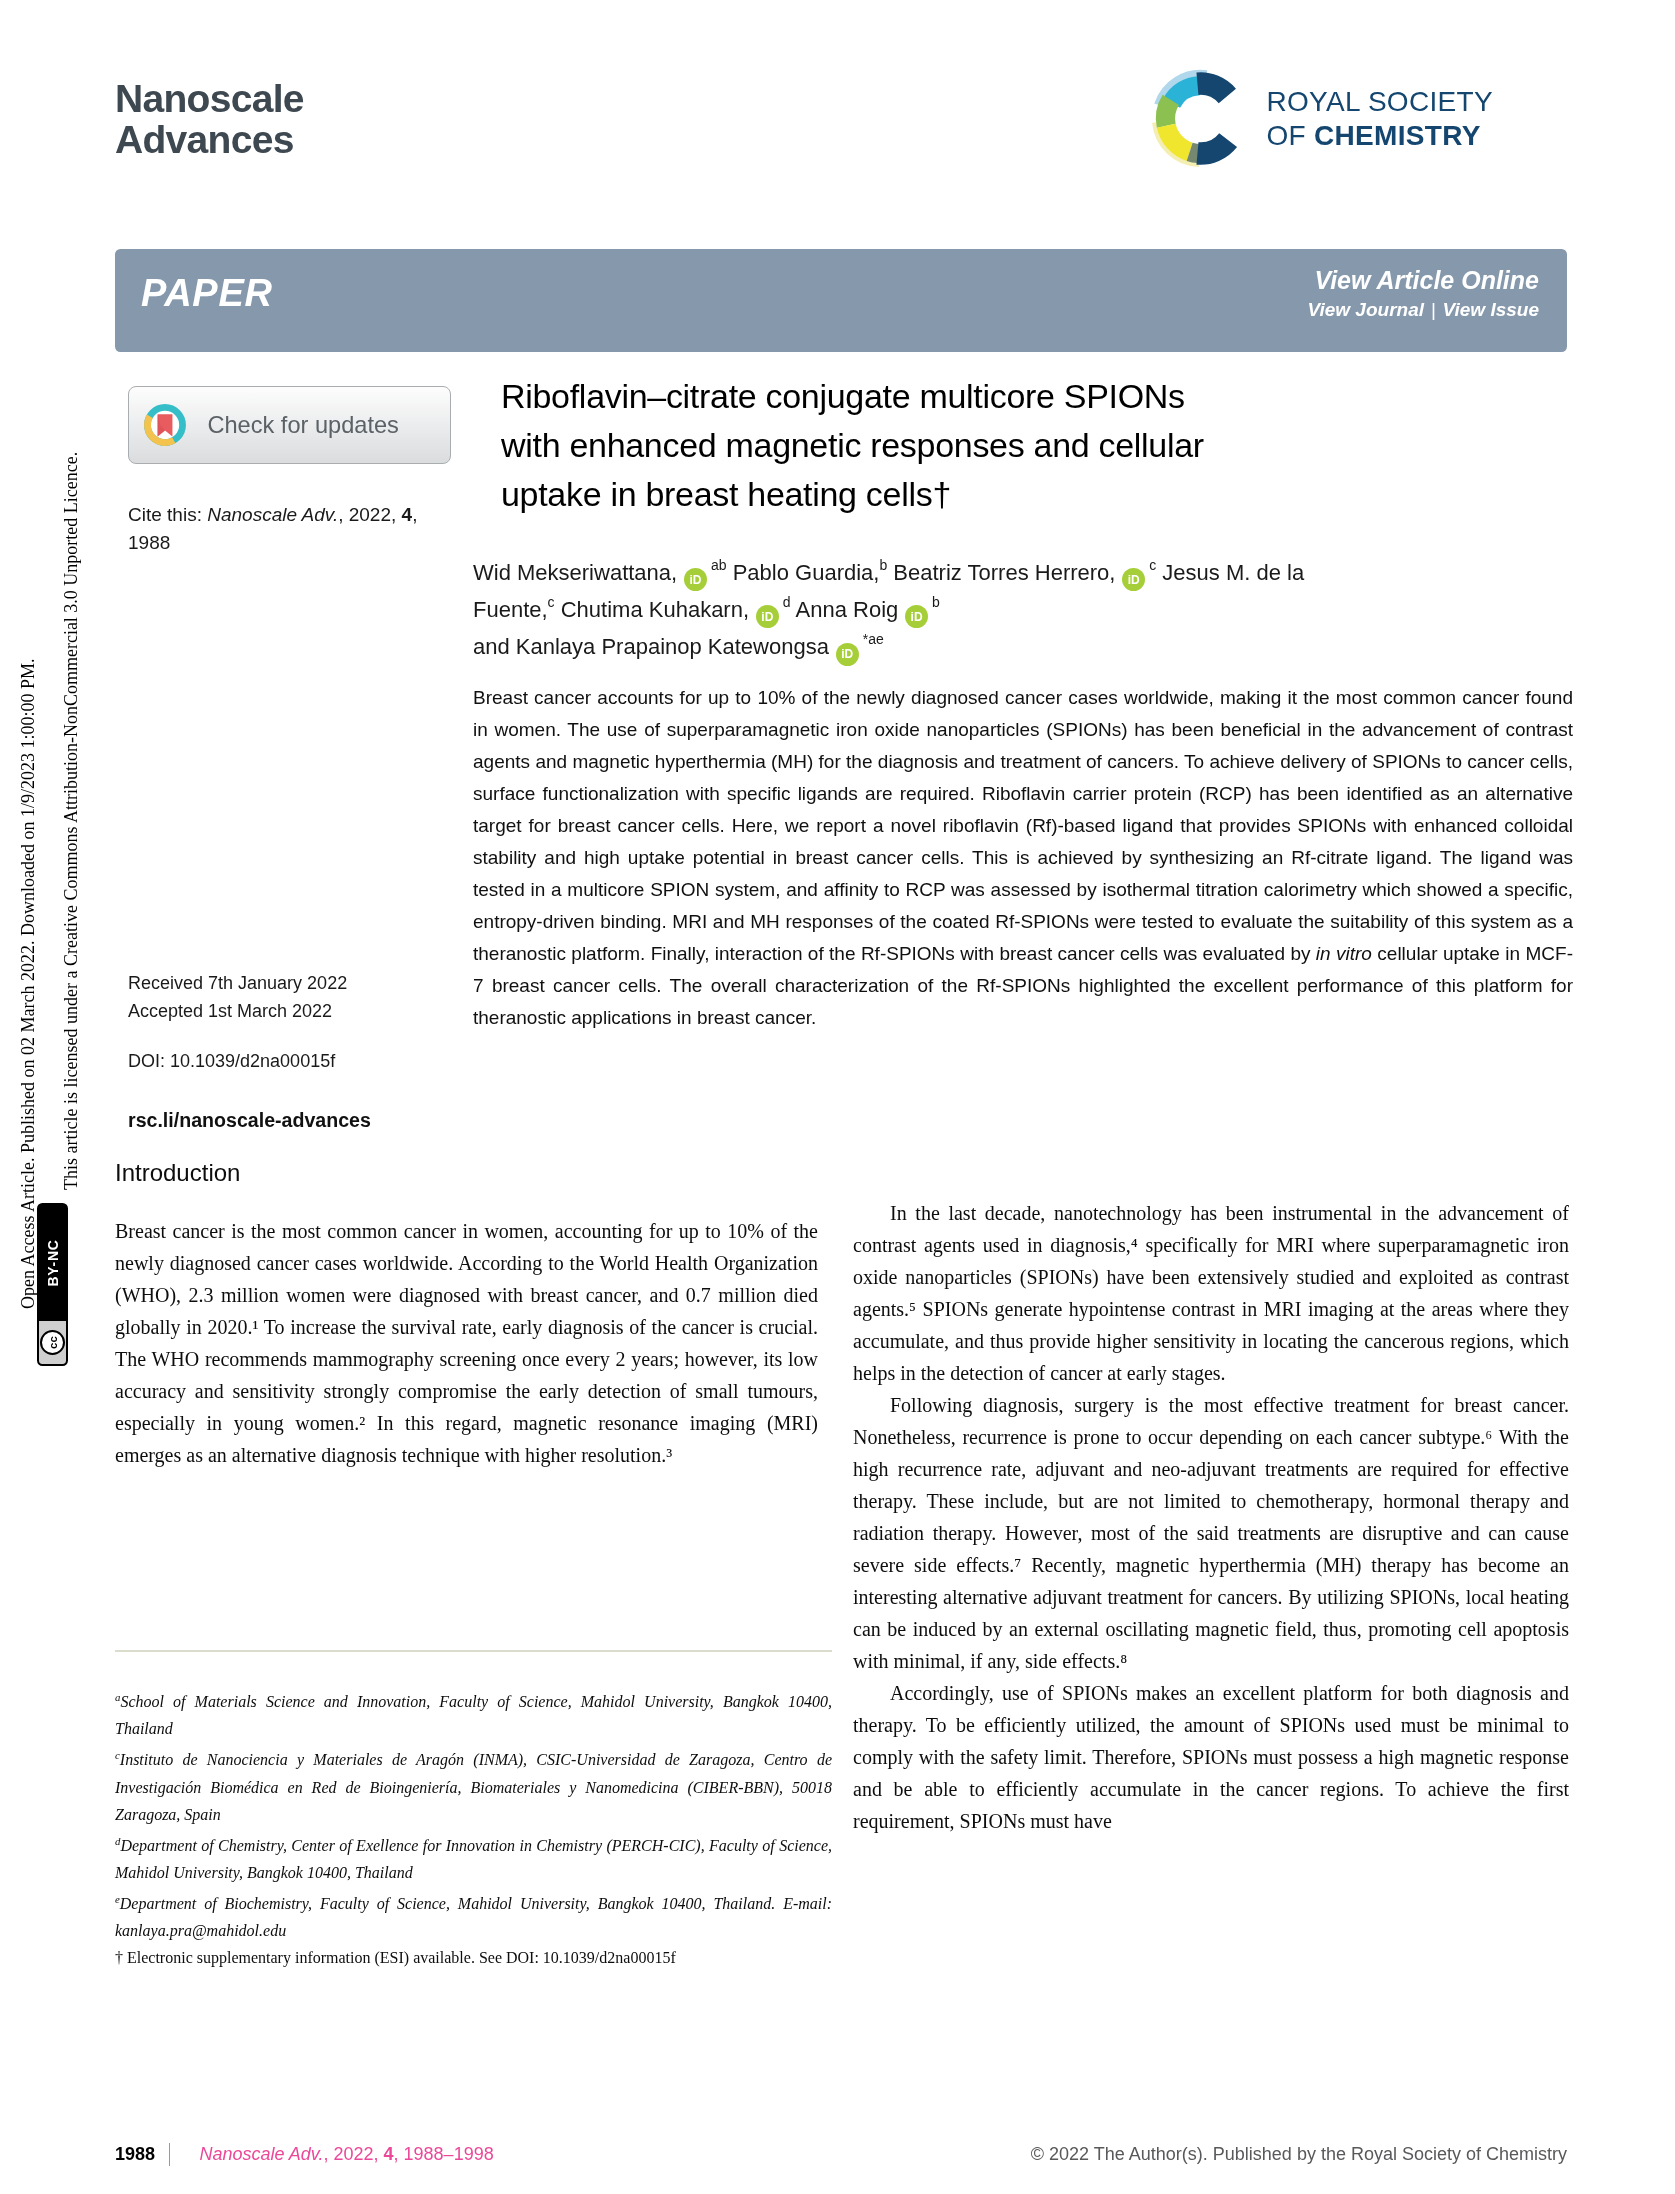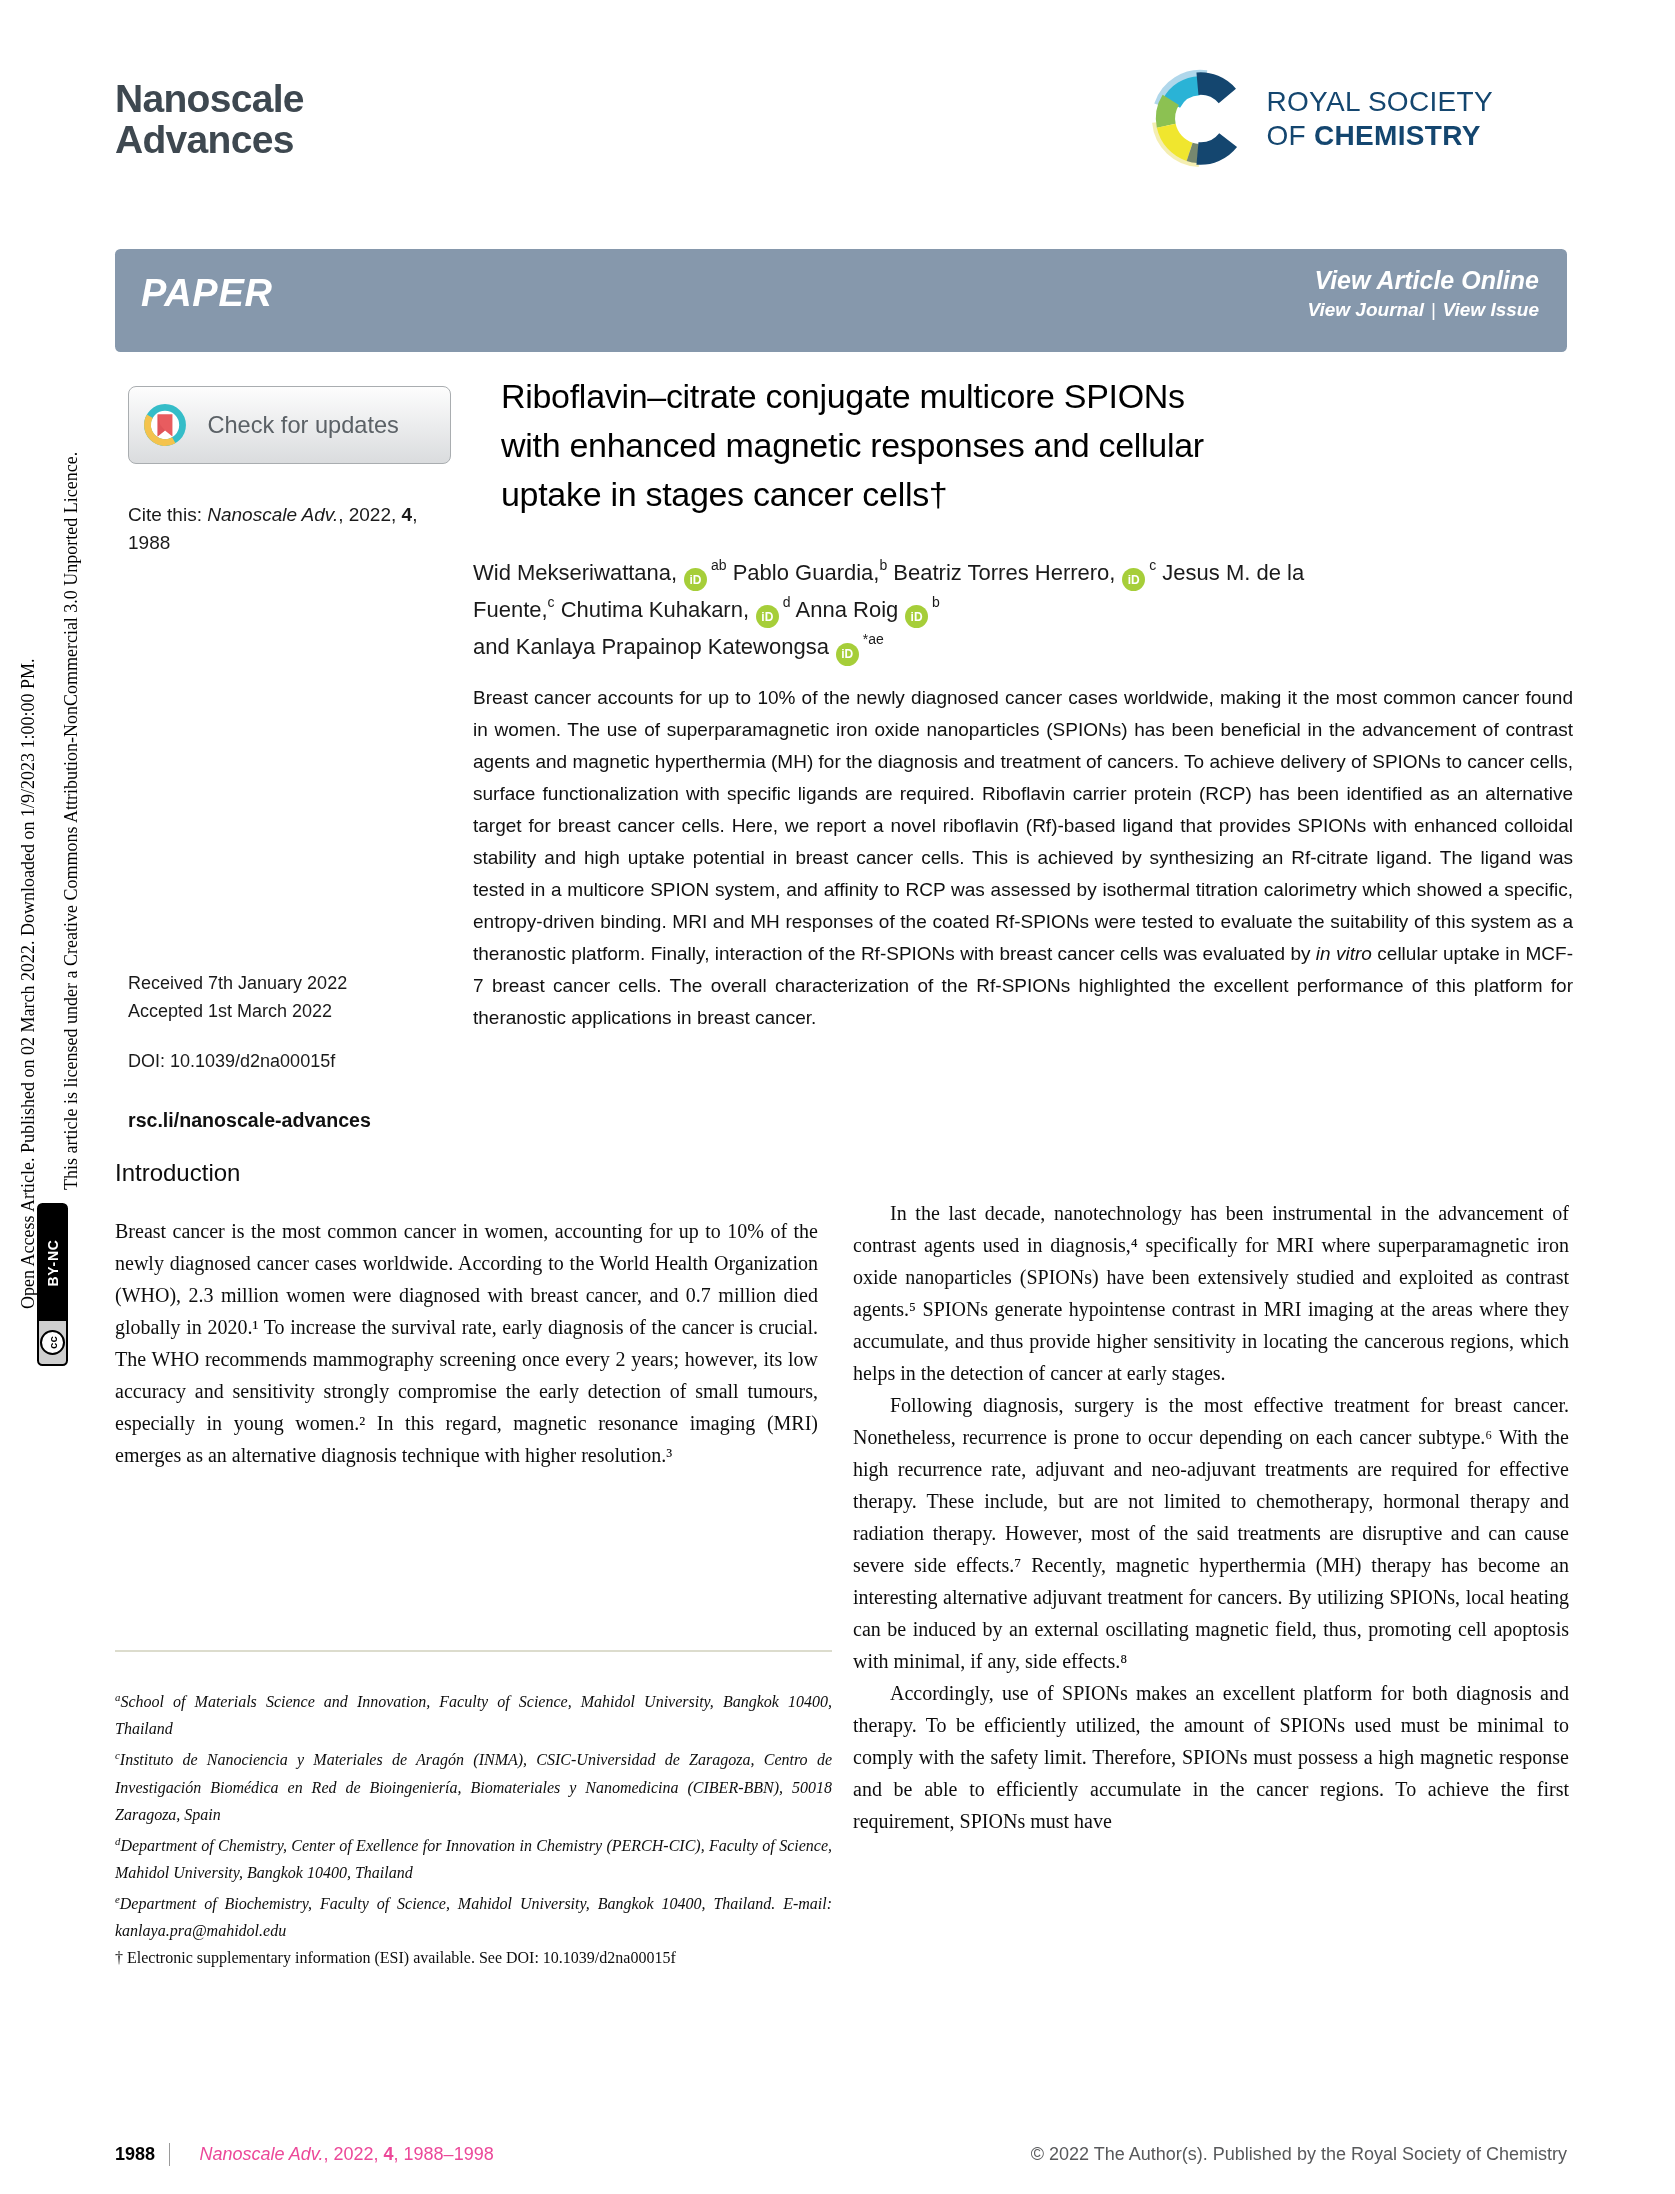--- a/index.html
+++ b/index.html
@@ -233,21 +233,21 @@
 <div class="recv-block">
   <div>Received 7th January 2022</div>
   <div>Accepted 1st March 2022</div>
 </div>
 <div class="doi-line">DOI: 10.1039/d2na00015f</div>
 <div class="rsc-link">rsc.li/nanoscale-advances</div>
 
 <div class="art-title">
   <div>Riboflavin–citrate conjugate multicore SPIONs</div>
   <div>with enhanced magnetic responses and cellular</div>
-  <div>uptake in stages cancer cells†</div>
+  <div>uptake in breast heating cells†</div>
 </div>
 
 <div class="authors">
   <div>
     <span>Wid Mekseriwattana,</span><span class="orcid">iD</span><sup>ab</sup><span> Pablo Guardia,</span><sup>b</sup><span> Beatriz Torres Herrero,</span><span class="orcid">iD</span><sup>c</sup><span> Jesus M. de la</span>
   </div>
   <div>
     <span>Fuente,</span><sup>c</sup><span> Chutima Kuhakarn,</span><span class="orcid">iD</span><sup>d</sup><span> Anna Roig</span><span class="orcid">iD</span><sup>b</sup>
   </div>
   <div>

